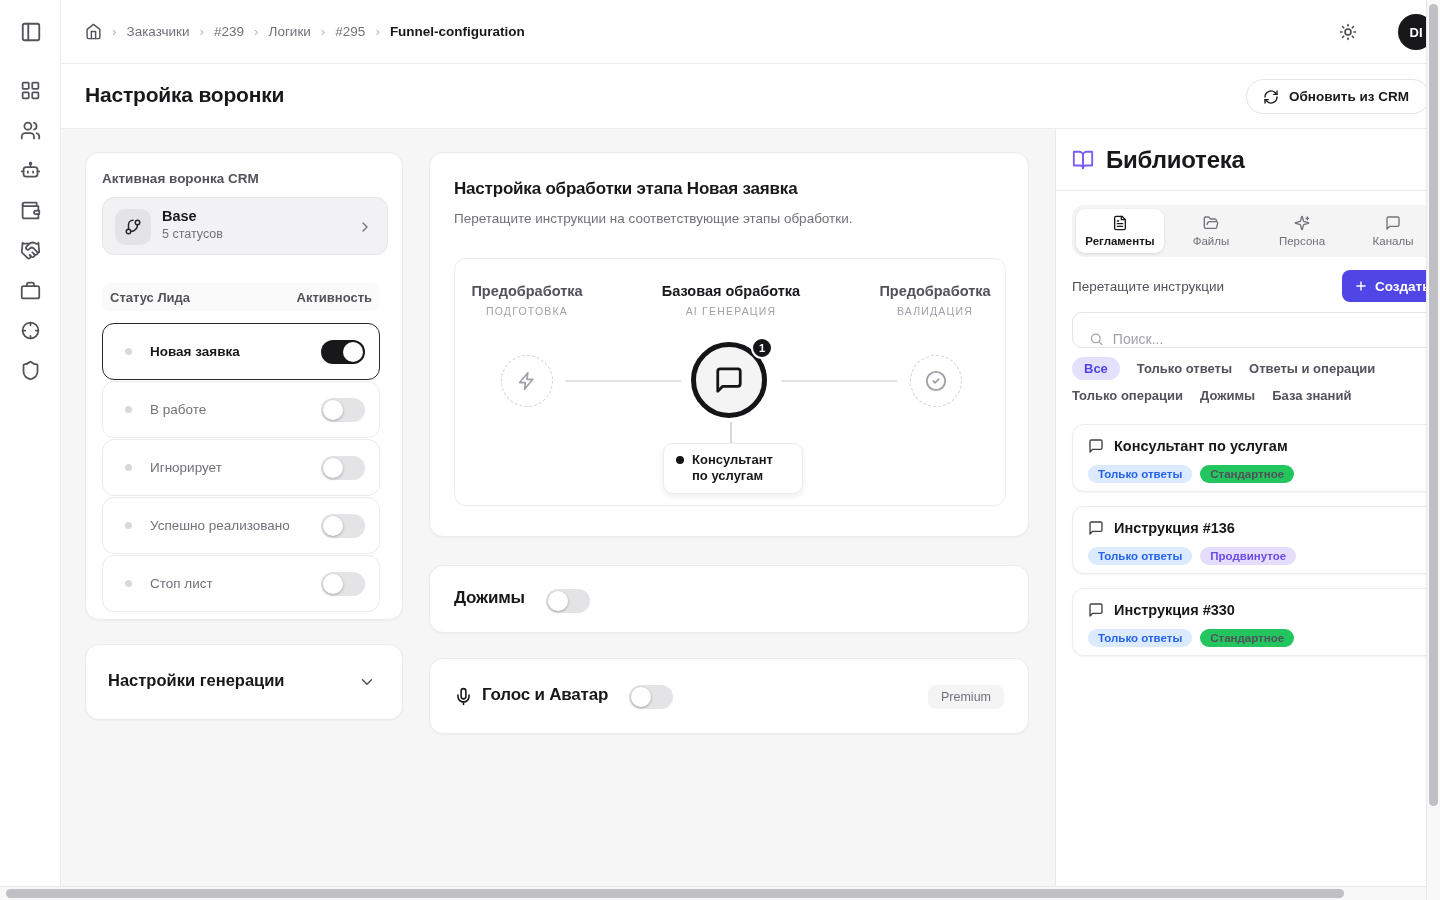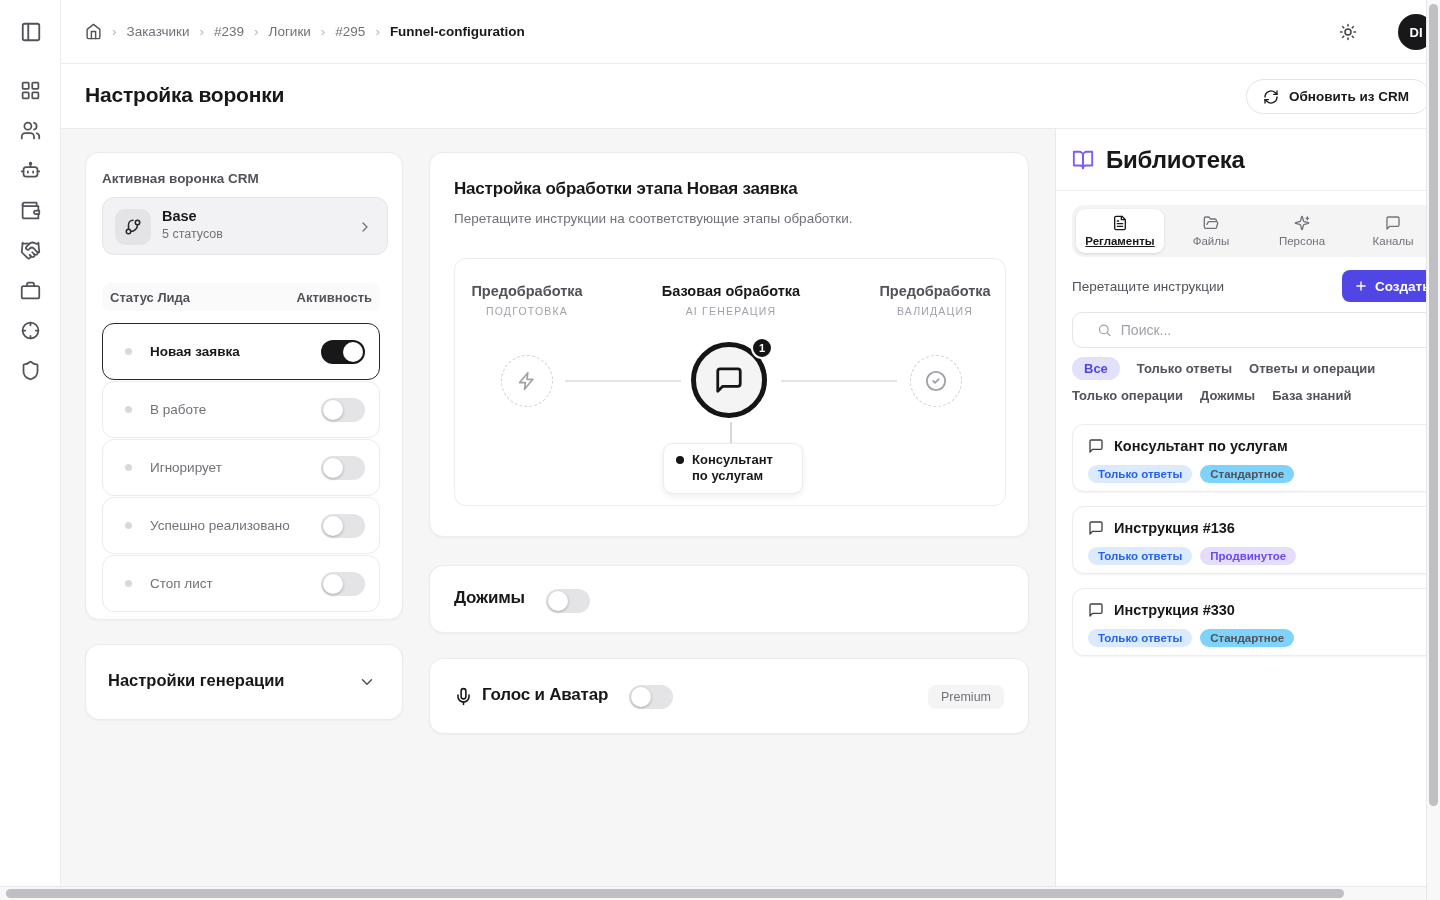--- a/index.html
+++ b/index.html
@@ -72,37 +72,37 @@
   .rowcard-label { position:absolute; left:24px; font-size:17px; font-weight:700; letter-spacing:-.2px; }
   .premium { position:absolute; right:24px; top:26px; background:#f4f4f5; border-radius:8px; padding:5px 13px; font-size:12.5px; color:#71717a; }
 
   
   .library { left:1055px; top:129px; width:385px; height:757px; background:#fff; border-left:1px solid #e9e9ec; z-index:2; }
   .lib-head { position:absolute; left:16px; top:17px; display:flex; align-items:center; gap:12px; }
   .lib-head .ttl { font-size:24px; font-weight:700; letter-spacing:-.2px; }
   .lib-div { position:absolute; left:0; top:61px; width:100%; height:1px; background:#ececef; }
   .tabstrip { position:absolute; left:16px; top:76px; width:380px; height:52px; background:#f4f4f5; border-radius:12px; }
   .tab { position:absolute; top:4px; width:88px; height:44px; display:flex; flex-direction:column; align-items:center; justify-content:center; gap:4px; color:#71717a; font-size:11.5px; cursor:pointer; border-radius:9px; }
-  .tab.active { background:#fff; color:#18181b; font-weight:600; box-shadow:0 1px 3px rgba(20,20,24,.12);text-decoration:underline; }
+  .tab.active { background:#fff; color:#18181b; font-weight:600; box-shadow:0 1px 3px rgba(20,20,24,.12); }
   .lib-hint { position:absolute; left:16px; top:150px; font-size:13.5px; color:#52525b; }
   .createbtn { position:absolute; left:286px; top:141px; width:110px; height:32px; background:#5046e5; border-radius:8px; color:#fff; display:flex; align-items:center; gap:7px; padding-left:12px; font-size:13.5px; font-weight:600; cursor:pointer; }
-  .searchbox { position:absolute; left:16px; top:183px; width:365px; height:36px; border:1px solid #e4e4e7; border-radius:10px; background:#fff; display:flex; align-items:center; gap:9px; padding:0 24px; color:#a1a1aa; }
+  .searchbox { position:absolute; left:16px; top:183px; width:365px; height:36px; border:1px solid #e4e4e7; border-radius:10px; background:#fff; display:flex; align-items:flex-end; gap:9px; padding:0 16px; color:#a1a1aa; }
   .searchbox input { border:none; outline:none; font-size:14px; color:#18181b; font-family:inherit; width:100%; background:transparent; }
   .searchbox input::placeholder { color:#a1a1aa; }
   .chiprow { position:absolute; left:16px; display:flex; align-items:center; gap:17px; font-size:13px; font-weight:600; color:#52525b; }
   .chip { cursor:pointer; }
   .chip.sel { background:#e3e0fb; color:#4f46e5; border-radius:999px; padding:4px 12px; }
   .libitem { position:absolute; left:16px; width:370px; height:68px; background:#fff; border:1px solid #ececef; border-radius:12px; box-shadow:0 1px 2px rgba(20,20,24,.05); cursor:grab; }
   .libitem .head { position:absolute; left:15px; top:13px; display:flex; align-items:center; gap:10px; }
   .libitem .head .nm { font-size:14.5px; font-weight:600; color:#18181b; }
   .libitem .head svg { color:#3f3f46; }
   .badges { position:absolute; left:15px; top:40px; display:flex; gap:8px; }
   .pill { font-size:11.5px; font-weight:600; border-radius:999px; padding:3px 10px; }
   .pill.blue { background:#dbeafe; color:#2563eb; }
-  .pill.gray { background:#7dd3fc; color:#52525b; }
+  .pill.gray { background:#22c55e; color:#52525b; }
   .pill.purple { background:#e4defc; color:#6d4aea; }
 
   
   .vscroll { right:0; top:0; width:14px; height:900px; background:#f8f8f8; border-left:1px solid #e8e8ea; z-index:10; }
   .vthumb { position:absolute; left:2px; top:4px; width:9px; height:802px; background:#bfbfc4; border-radius:5px; }
   .hscroll { left:0; top:886px; width:1440px; height:14px; background:#f8f8f8; border-top:1px solid #e8e8ea; z-index:9; }
   .hthumb { position:absolute; left:6px; top:2px; width:1338px; height:9px; background:#bfbfc4; border-radius:5px; }
 </style>
 </head>
 <body>

